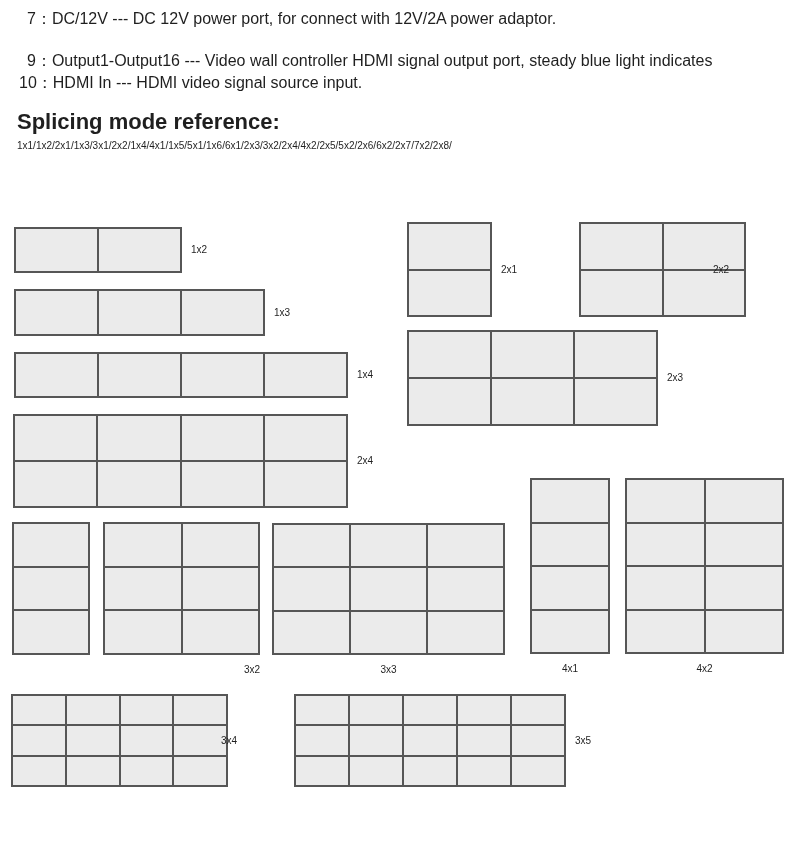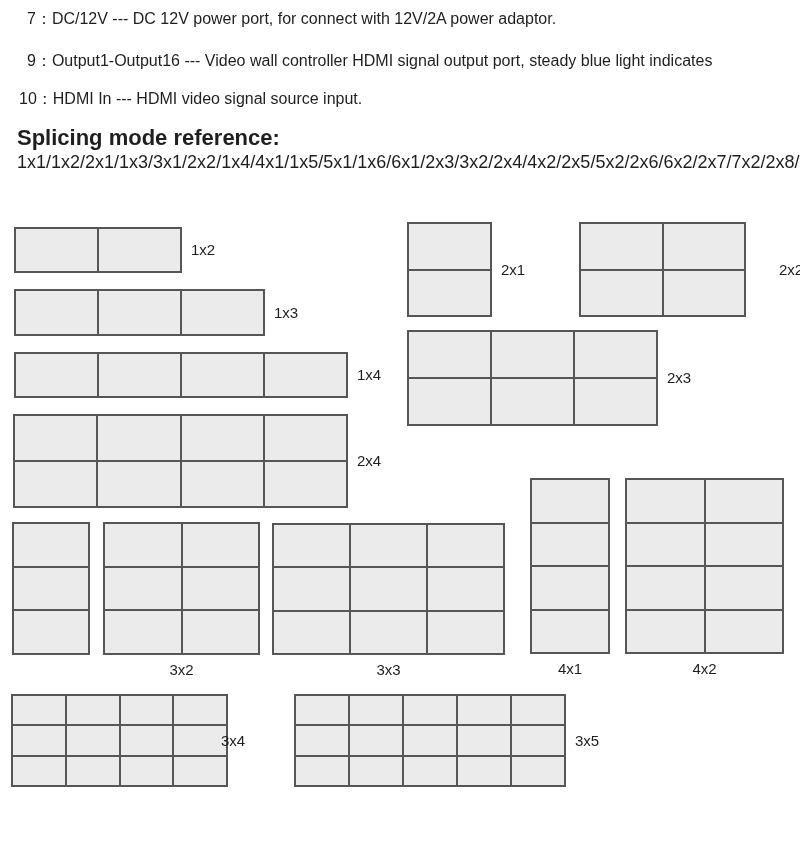--- a/index.html
+++ b/index.html
@@ -24,52 +24,52 @@
     line-height: 22.5px;
     white-space: nowrap;
   }
   .heading {
     font-weight: bold;
     font-size: 22px;
     line-height: 26px;
     margin: 14px 0 2px 17px;
   }
   .mode-line {
-    font-size: 18px;
+    font-size: 10px;
     line-height: 18.5px;
     margin-left: 17px;
     white-space: nowrap;
   }
   .diagram-grid {
     position: absolute;
     box-sizing: border-box;
     display: grid;
     gap: 2px;
     background: #565656;
     border: 2px solid #565656;
   }
   .cell {
     background: #ebebeb;
   }
   .diagram-label {
     position: absolute;
-    font-size: 15px;
+    font-size: 10px;
     line-height: 18px;
     color: #1f1f1f;
   }
 </style>
 </head>
 <body>
 
 <div class="page">
 
   <div id="ports">
       <div class="port-line" style="padding-left: 27px;">7：DC/12V --- DC 12V power port, for connect with 12V/2A power adaptor.</div>
       <div class="port-line" style="padding-left: 27px; margin-top: 19px;">9：Output1-Output16 --- Video wall controller HDMI signal output port, steady blue light indicates</div>
-      <div class="port-line" style="padding-left: 19px; margin-top: 16px;">10：HDMI In --- HDMI video signal source input.</div>
+      <div class="port-line" style="padding-left: 19px;">10：HDMI In --- HDMI video signal source input.</div>
     </div>
 
   <div class="heading">Splicing mode reference:</div>
 
   <div class="mode-line">1x1/1x2/2x1/1x3/3x1/2x2/1x4/4x1/1x5/5x1/1x6/6x1/2x3/3x2/2x4/4x2/2x5/5x2/2x6/6x2/2x7/7x2/2x8/</div>
 
   <div id="diagrams">
       <div class="diagram-grid" style="left: 14px; top: 227px; width: 168px; height: 46px; grid-template-columns: repeat(2, 1fr); grid-template-rows: repeat(1, 1fr);">
         <div class="cell"></div>
         <div class="cell"></div>
@@ -79,21 +79,21 @@
         <div class="cell"></div>
         <div class="cell"></div>
       </div>
       <div class="diagram-label" style="left: 501px; top: 260.5px;">2x1</div>
       <div class="diagram-grid" style="left: 579px; top: 222px; width: 167px; height: 95px; grid-template-columns: repeat(2, 1fr); grid-template-rows: repeat(2, 1fr);">
         <div class="cell"></div>
         <div class="cell"></div>
         <div class="cell"></div>
         <div class="cell"></div>
       </div>
-      <div class="diagram-label" style="left: 779px; top: 260.5px;">2x2</div>
+      <div class="diagram-label" style="left: 713px; top: 260.5px;">2x2</div>
       <div class="diagram-grid" style="left: 14px; top: 289px; width: 251px; height: 47px; grid-template-columns: repeat(3, 1fr); grid-template-rows: repeat(1, 1fr);">
         <div class="cell"></div>
         <div class="cell"></div>
         <div class="cell"></div>
       </div>
       <div class="diagram-label" style="left: 274px; top: 303.5px;">1x3</div>
       <div class="diagram-grid" style="left: 14px; top: 352px; width: 334px; height: 46px; grid-template-columns: repeat(4, 1fr); grid-template-rows: repeat(1, 1fr);">
         <div class="cell"></div>
         <div class="cell"></div>
         <div class="cell"></div>
@@ -127,21 +127,21 @@
       </div>
       <div class="diagram-label" style="left: 12px; top: 661px; width: 78px;  margin-top: 44px;">3x1</div>
       <div class="diagram-grid" style="left: 103px; top: 522px; width: 157px; height: 133px; grid-template-columns: repeat(2, 1fr); grid-template-rows: repeat(3, 1fr);">
         <div class="cell"></div>
         <div class="cell"></div>
         <div class="cell"></div>
         <div class="cell"></div>
         <div class="cell"></div>
         <div class="cell"></div>
       </div>
-      <div class="diagram-label" style="left: 103px; top: 661px; width: 157px; text-align: center;">3x2</div>
+      <div class="diagram-label" style="left: 103px; top: 661px; width: 157px; text-align: right;">3x2</div>
       <div class="diagram-grid" style="left: 272px; top: 523px; width: 233px; height: 132px; grid-template-columns: repeat(3, 1fr); grid-template-rows: repeat(3, 1fr);">
         <div class="cell"></div>
         <div class="cell"></div>
         <div class="cell"></div>
         <div class="cell"></div>
         <div class="cell"></div>
         <div class="cell"></div>
         <div class="cell"></div>
         <div class="cell"></div>
         <div class="cell"></div>

